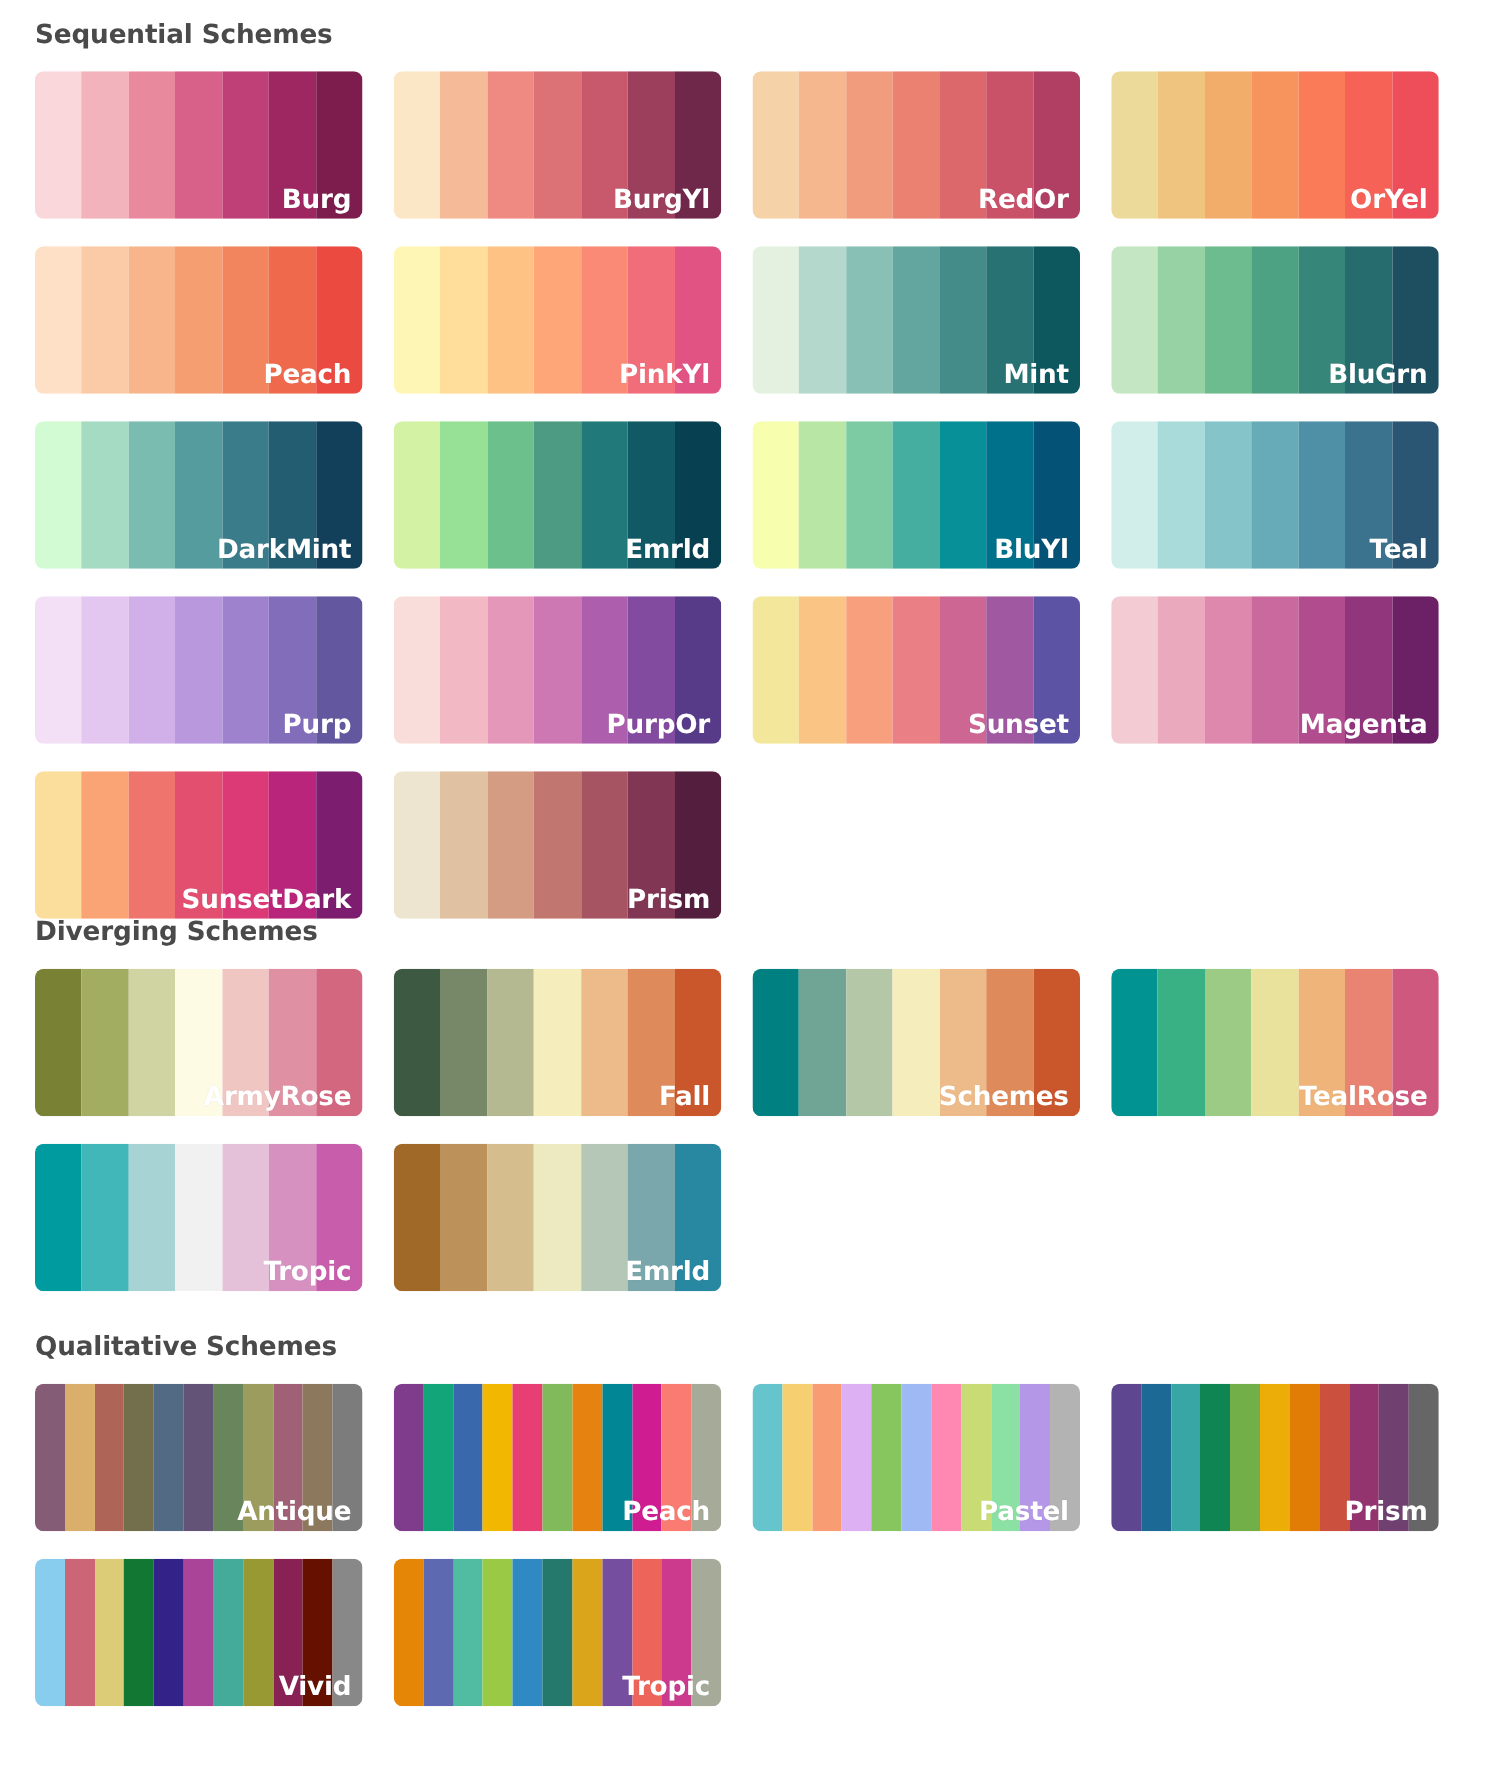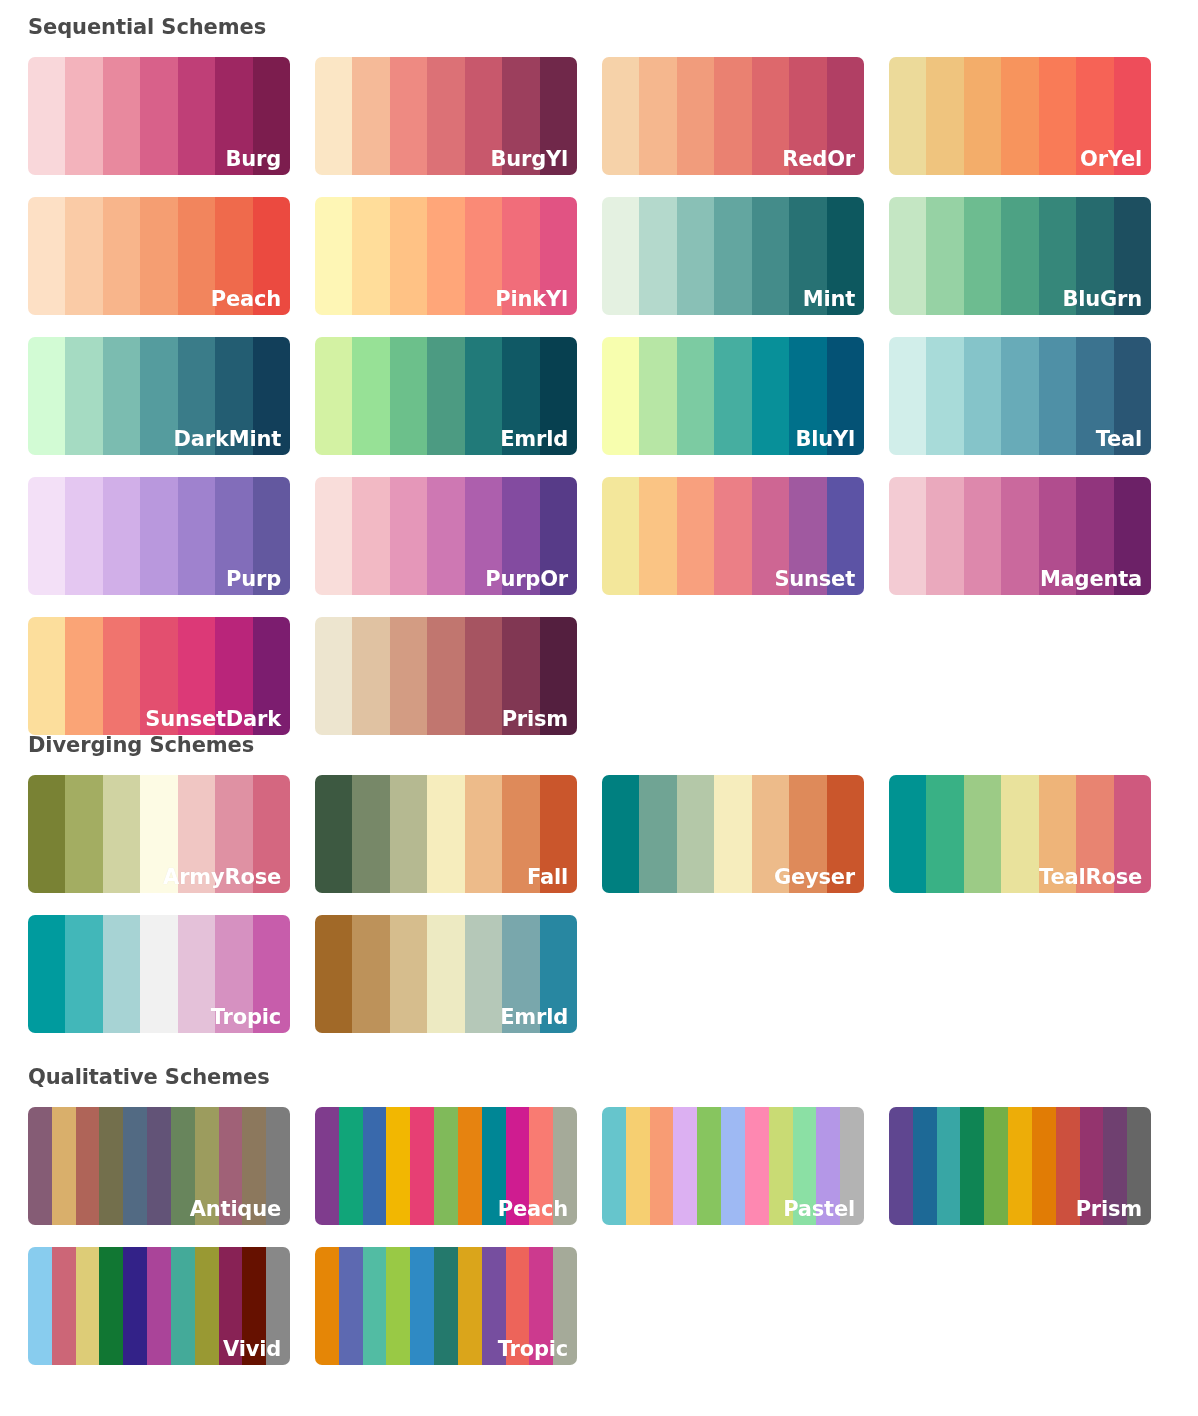--- a/index.html
+++ b/index.html
@@ -288,21 +288,21 @@
           <span class="swatch-label">Fall</span>
         </div>
         <div class="swatch">
           <div class="band" style="background: rgb(0, 128, 128);"></div>
           <div class="band" style="background: rgb(112, 164, 148);"></div>
           <div class="band" style="background: rgb(180, 200, 168);"></div>
           <div class="band" style="background: rgb(246, 237, 189);"></div>
           <div class="band" style="background: rgb(237, 187, 138);"></div>
           <div class="band" style="background: rgb(222, 138, 90);"></div>
           <div class="band" style="background: rgb(202, 86, 44);"></div>
-          <span class="swatch-label">Geyser</span>
+          <span class="swatch-label">Schemes</span>
         </div>
         <div class="swatch">
           <div class="band" style="background: rgb(0, 147, 146);"></div>
           <div class="band" style="background: rgb(57, 177, 133);"></div>
           <div class="band" style="background: rgb(156, 203, 134);"></div>
           <div class="band" style="background: rgb(233, 226, 156);"></div>
           <div class="band" style="background: rgb(238, 180, 121);"></div>
           <div class="band" style="background: rgb(232, 132, 113);"></div>
           <div class="band" style="background: rgb(207, 89, 126);"></div>
           <span class="swatch-label">TealRose</span>

